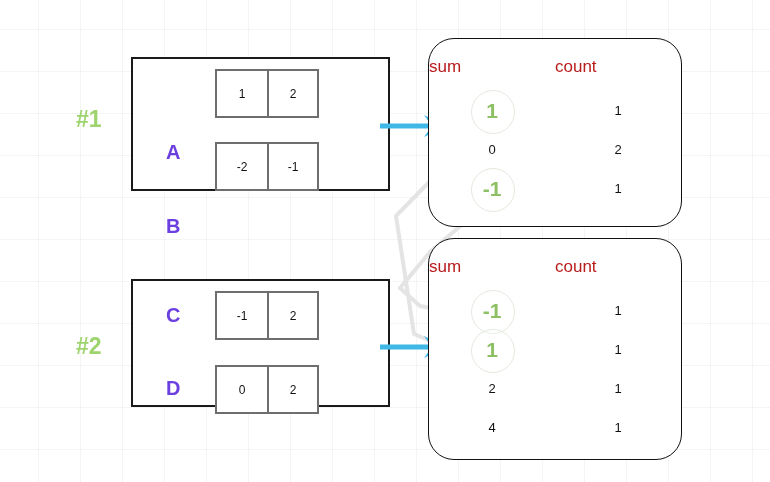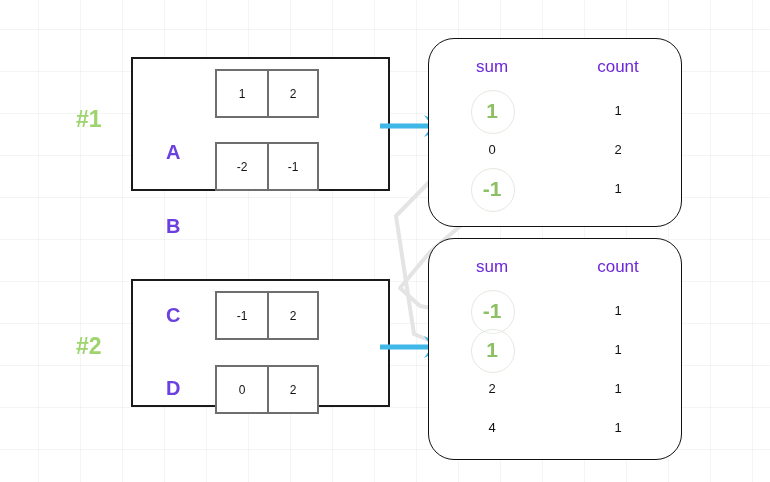--- a/index.html
+++ b/index.html
@@ -83,22 +83,22 @@
   }
   .agg-head {
     position: absolute;
     top: 18px;
     left: 0;
     width: 100%;
     display: flex;
   }
   .agg-head .h {
     flex: 1;
-    text-align: center;
-    color: #6d28d9;
+    text-align: left;
+    color: #b91c1c;
     font-size: 17px;
     font-family: "Liberation Sans", sans-serif;
   }
   .agg-rows {
     position: absolute;
     top: 52px;
     left: 0;
     width: 100%;
   }
   .agg-row {

